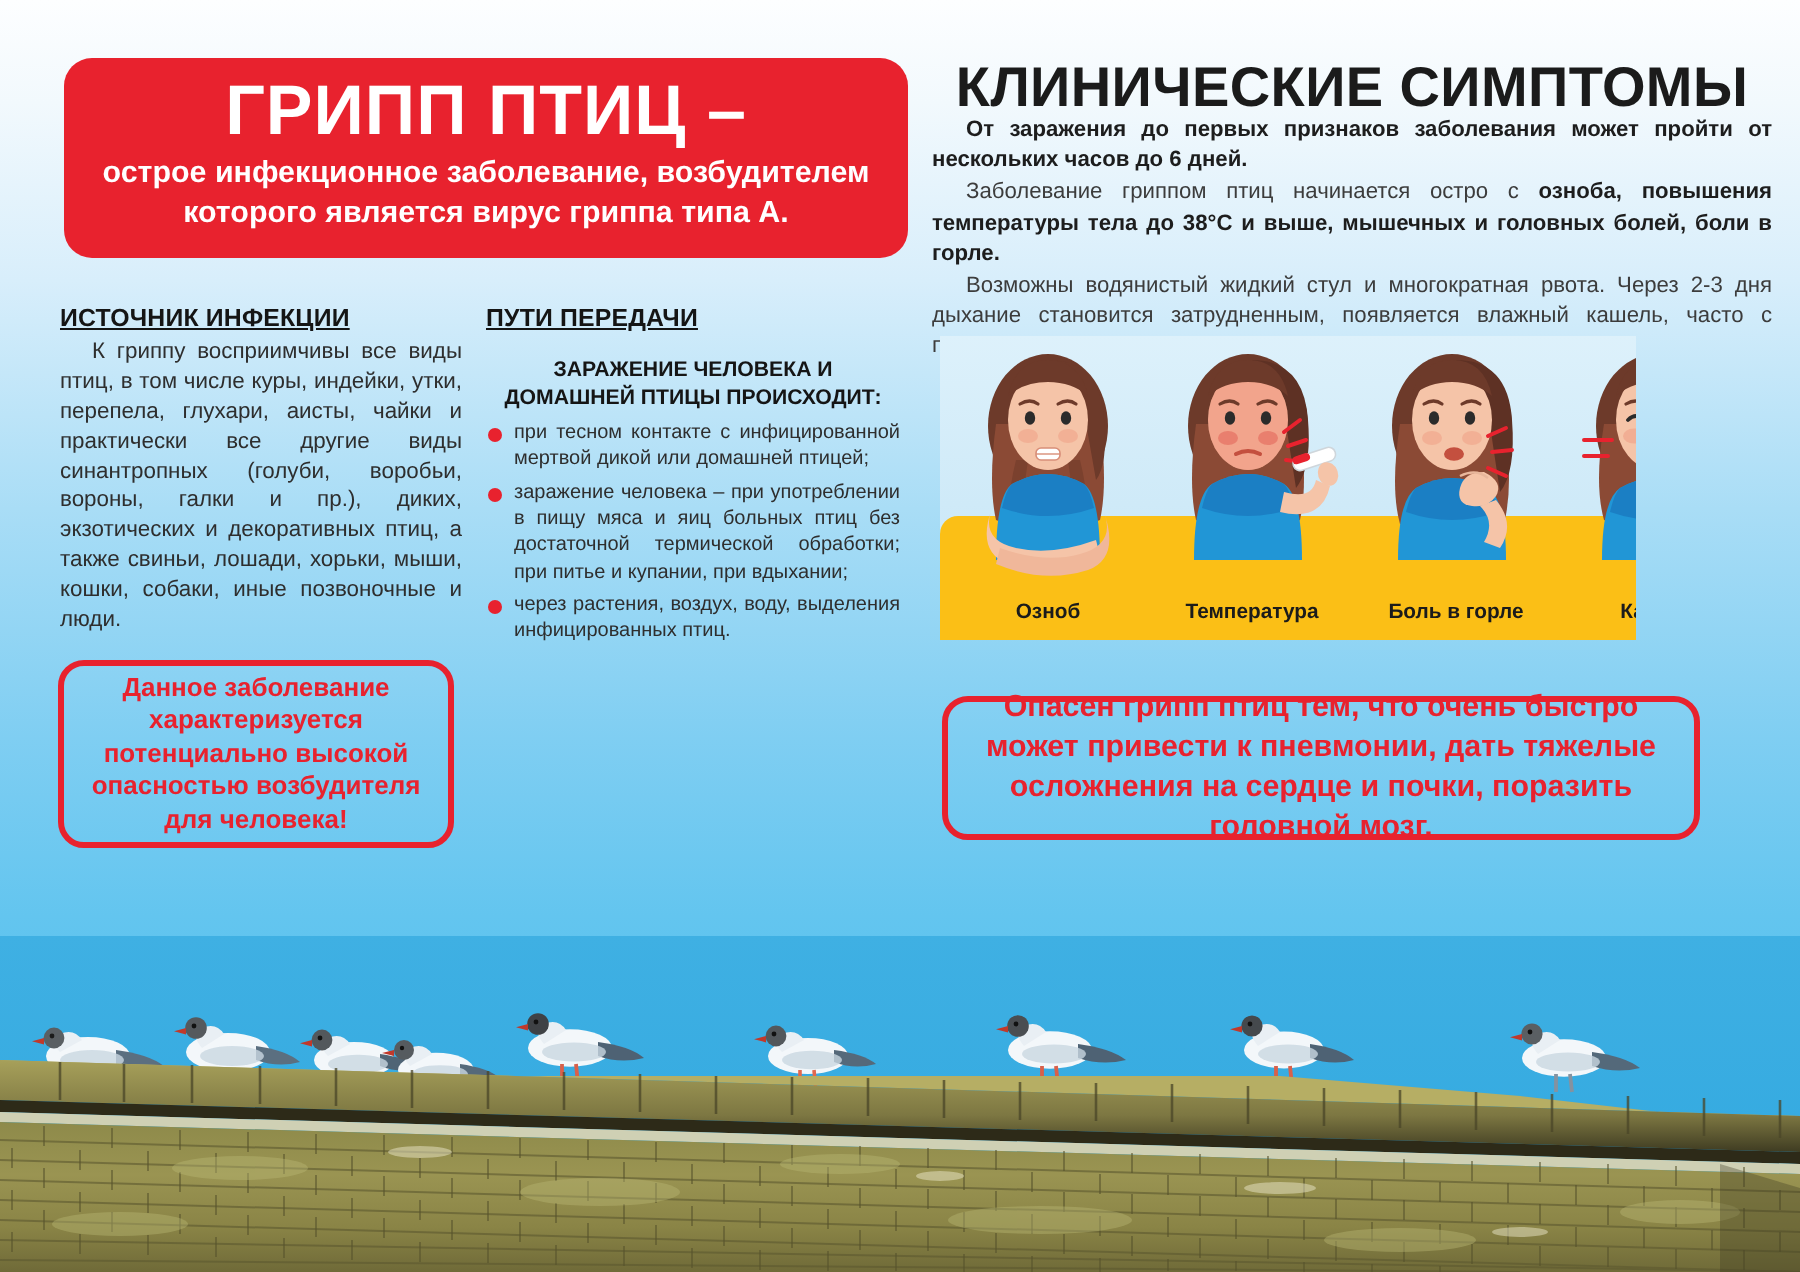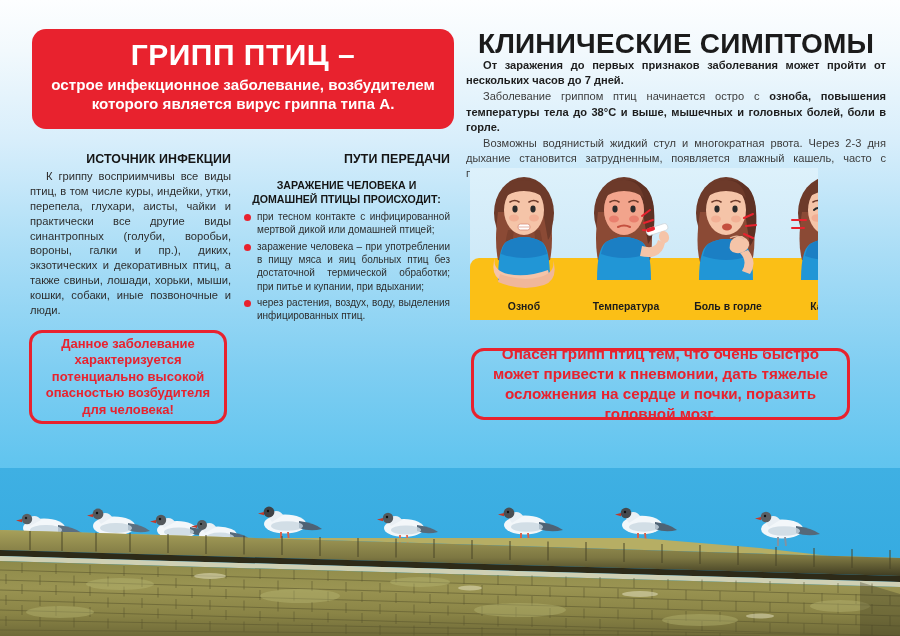--- a/index.html
+++ b/index.html
@@ -14,21 +14,21 @@
   }
 
   
   .title-banner{
     position:absolute;left:32px;top:29px;width:422px;height:100px;
     background:#e8222e;border-radius:14px;
     display:flex;flex-direction:column;align-items:center;justify-content:center;
     box-sizing:border-box;padding:6px 14px 10px;
   }
   .title-main{
-    color:#ffffff;font-weight:bold;font-size:30px;letter-spacing:.5px;
+    color:#ffffff;font-weight:bold;font-size:35px;letter-spacing:.5px;
     line-height:1.02;margin:0 0 4px;text-align:right;
   }
   .title-sub{
     color:#ffffff;font-weight:bold;font-size:15.2px;line-height:1.28;
     text-align:center;margin:0;
   }
 
   
   .clinical-head{
     position:absolute;left:466px;top:28px;width:420px;
@@ -37,22 +37,22 @@
   }
   .clinical-body{
     position:absolute;left:466px;top:58px;width:420px;
     font-size:11.1px;line-height:1.37;color:#3c3c3c;text-align:justify;
   }
   .clinical-body p{margin:0 0 1px;text-indent:17px;}
   .clinical-body b{color:#1d1d1d;}
 
   
   .col-head{
-    font-size:12.4px;font-weight:bold;color:#151515;text-align:right;
-    margin:0 0 3px;letter-spacing:.1px;
+    font-size:12.4px;font-weight:bold;color:#151515;text-align:left;
+    margin:0 0 3px;letter-spacing:.1px;text-decoration:underline;
   }
   .col-body{
     font-size:11.2px;line-height:1.33;color:#2e2e2e;text-align:justify;
   }
   .col-body p{margin:0;text-indent:16px;}
   .col-left{position:absolute;left:30px;top:152px;width:201px;}
   .col-right{position:absolute;left:243px;top:152px;width:207px;}
 
   .sub-head{
     font-size:10.6px;font-weight:bold;color:#151515;text-align:center;
@@ -115,21 +115,21 @@
 
 <div id="poster">
 
   <div class="title-banner">
     <div class="title-main">ГРИПП ПТИЦ –</div>
     <div class="title-sub">острое инфекционное заболевание, возбудителем которого является вирус гриппа типа А.</div>
   </div>
 
   <div class="clinical-head">КЛИНИЧЕСКИЕ СИМПТОМЫ</div>
   <div class="clinical-body">
-    <p><b>От заражения до первых признаков заболевания может пройти от нескольких часов до 7 дней.</b></p>
+    <p><b>От заражения до первых признаков заболевания может пройти от нескольких часов до 6 дней.</b></p>
     <p><span>Заболевание гриппом птиц начинается остро с </span><b>озноба, повышения температуры тела до 38°С и выше, мышечных и головных болей, боли в горле.</b></p>
     <p>Возможны водянистый жидкий стул и многократная рвота. Через 2-3 дня дыхание становится затрудненным, появляется влажный кашель, часто с примесью крови.</p>
   </div>
 
   <div class="sym-panel">
     <div class="sym-yellow"></div>
     <div class="sym-figs">
 
       <div class="fig" style="left:8px;">
         <svg viewBox="0 0 92 112">

